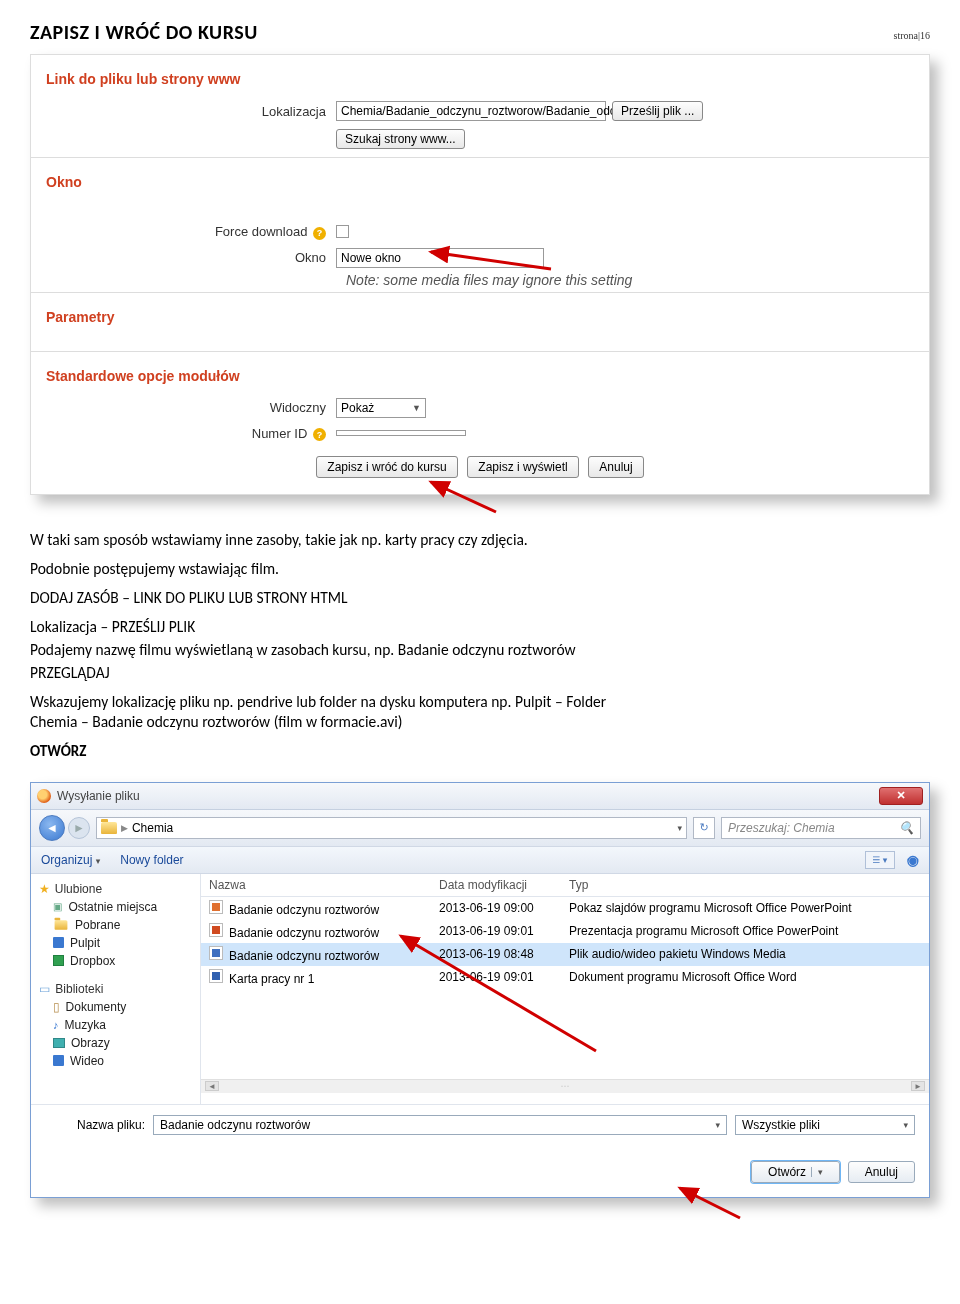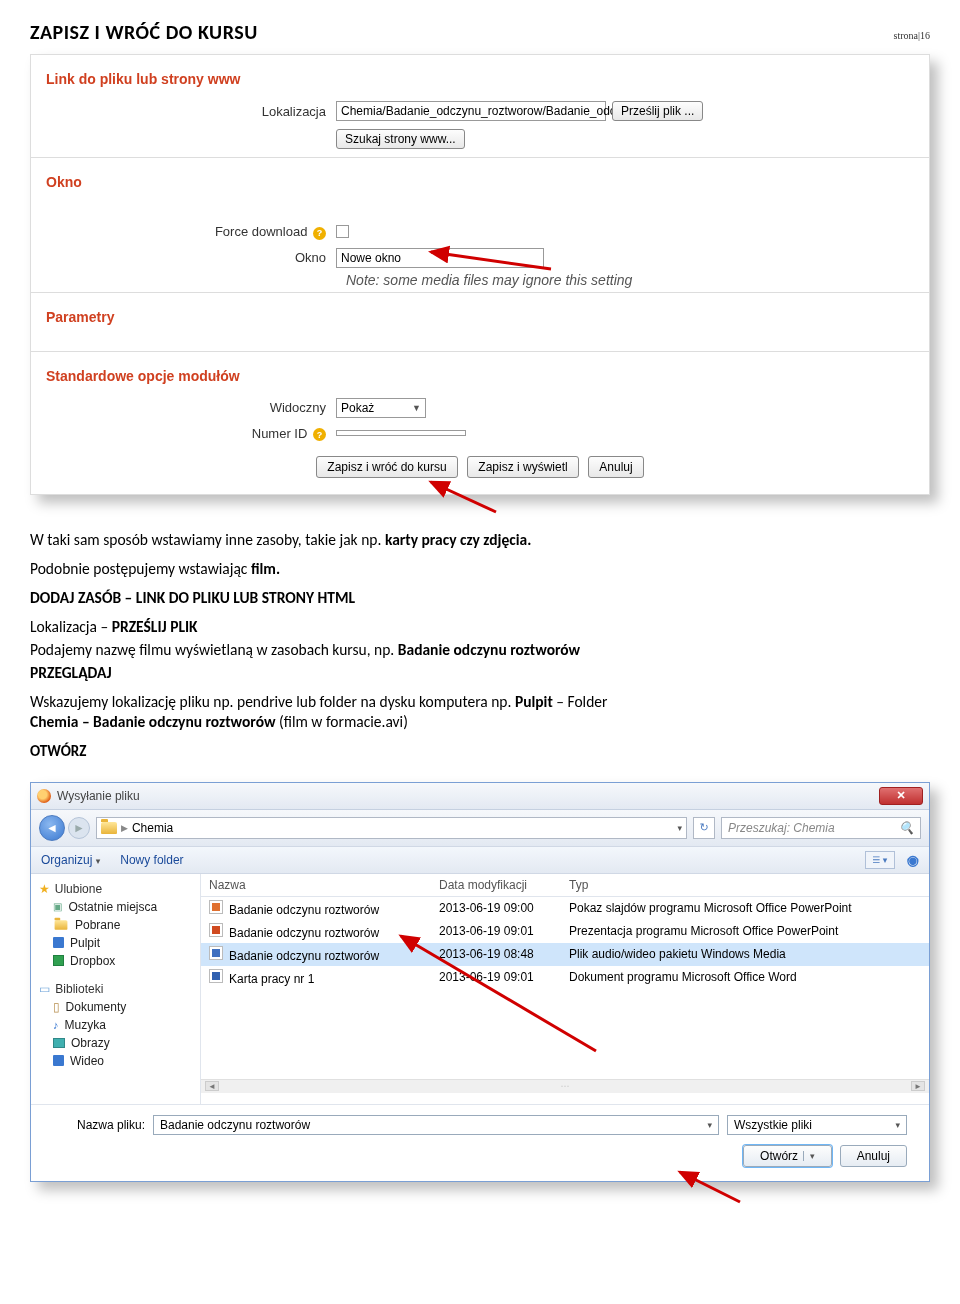--- a/index.html
+++ b/index.html
@@ -55,21 +55,21 @@
   }
   .checkbox { width: 13px; height: 13px; border: 1px solid #999; background: #fff; }
   .form-buttons { text-align: center; margin-top: 14px; }
   .form-buttons .btn-small { margin: 0 3px; padding: 3px 10px; }
 
   .arrow { position: absolute; pointer-events: none; }
 
   
   .body-text { font-size: 15.5px; line-height: 1.35; }
   .body-text p { margin: 8px 0; }
-  .bold { font-weight: bold; }
+  .bold { font-weight: normal; }
   .sect-head { font-size: 15px; font-weight: bold; margin-top: 10px; }
 
   
   .win-dialog {
     width: 900px; margin: 20px 0 0 0; border: 1px solid #7a9fd4;
     box-shadow: 8px 8px 12px rgba(0,0,0,0.25);
     font-family: "Segoe UI", Tahoma, sans-serif; font-size: 12px;
     position: relative; background: #fff;
   }
   .win-titlebar {
@@ -142,21 +142,21 @@
   .file-ico { width: 14px; height: 14px; margin-right: 6px; display: inline-block;
     background: #fff; border: 1px solid #bbb; position: relative; }
   .file-ico.ppt:after { content:""; position:absolute; inset:2px; background: #e07030; }
   .file-ico.pptx:after { content:""; position:absolute; inset:2px; background: #d04a20; }
   .file-ico.wmv:after { content:""; position:absolute; inset:2px; background: #4070c0; }
   .file-ico.doc:after { content:""; position:absolute; inset:2px; background: #3060b0; }
   .scroll-track { height: 14px; background: #f0f0f0; border-top: 1px solid #e0e0e0;
     display: flex; align-items: center; padding: 0 4px; }
   .scroll-arrow { width: 14px; height: 10px; background: #e4e4e4; border: 1px solid #ccc;
     display: flex; align-items: center; justify-content: center; font-size: 8px; color: #777; }
-  .win-footer { padding: 10px 22px 14px 14px; display: flex; flex-direction: column; gap: 10px;
+  .win-footer { padding: 10px 14px 14px 14px; display: flex; flex-direction: column; gap: 26px;
     border-top: 1px solid #e0e5ed; }
   .fn-row { display: flex; align-items: center; gap: 8px; }
   .fn-label { width: 100px; text-align: right; }
   .fn-input { flex: 1; border: 1px solid #9ab; background: #fff; padding: 2px 6px; display: flex;
     justify-content: space-between; align-items: center; }
   .fn-filter { width: 180px; border: 1px solid #9ab; background: #fff; padding: 2px 6px;
     display: flex; justify-content: space-between; align-items: center; }
   .btn-row { display: flex; justify-content: flex-end; gap: 8px; }
   .win-btn {
     border: 1px solid #9ab; background: linear-gradient(#fdfdfd,#e6ecf3);

